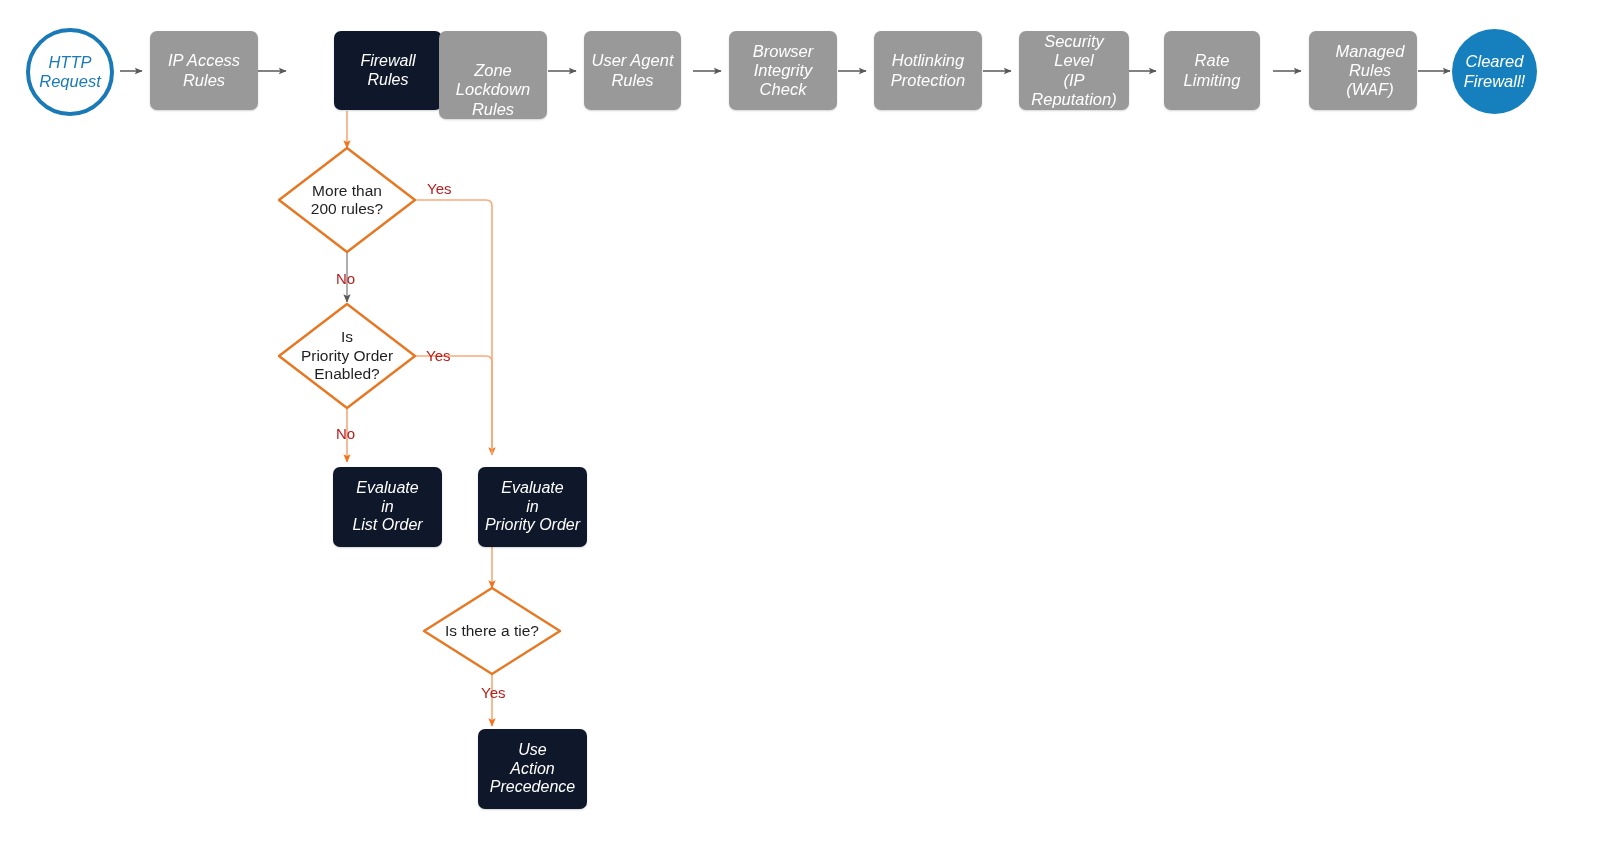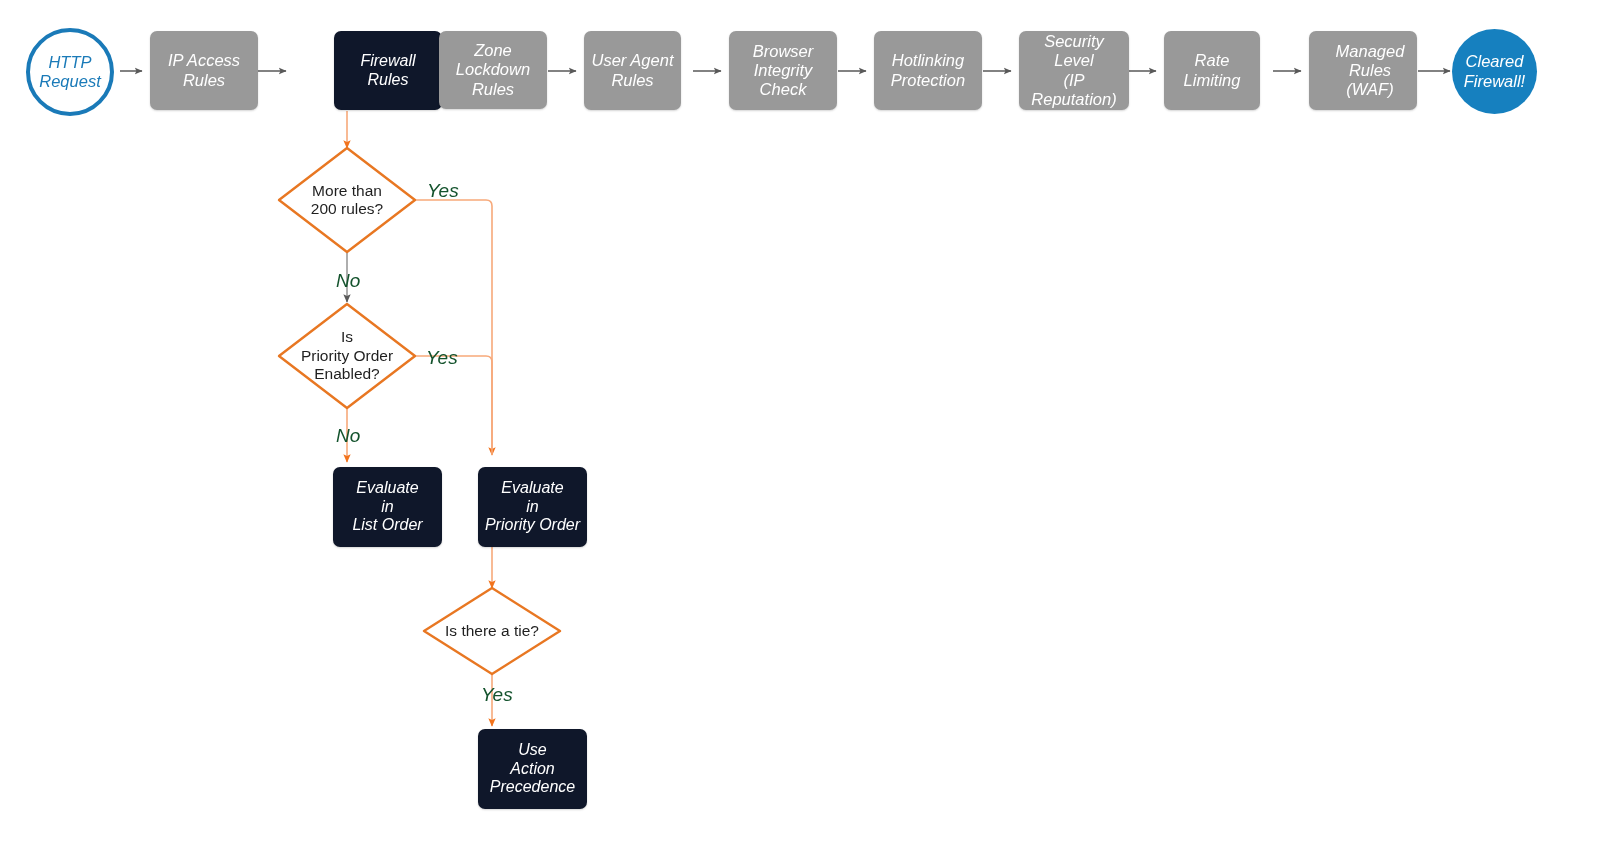--- a/index.html
+++ b/index.html
@@ -89,23 +89,22 @@
     z-index: 2;
     text-align: center;
     color: #1f1f1f;
     font-size: 15.5px;
     line-height: 1.19;
     white-space: pre-line;
   }
   
   .edge-label {
     position: absolute;
-    font-style: italic;
-    font-size: 19px;
-    color: #14532d;
+    font-size: 15px;
+    color: #b91c1c;
     white-space: nowrap;
   }
 </style>
 </head>
 <body>
 
 <div id="canvas">
 
   <svg class="edges" viewBox="0 0 1600 858" xmlns="http://www.w3.org/2000/svg">
     <defs>
@@ -157,21 +156,21 @@
   <div class="node proc gray" style="left:150px; top:31px; width:108px; height:79px;">
     <span class="label">IP Access
 Rules</span>
   </div>
 
   <div class="node proc orange" style="left:294px; top:31px; width:108px; height:79px;">
     <span class="label">Firewall
 Rules</span>
   </div>
 
-  <div class="node proc gray" style="left:439px; top:31px; width:108px; height:78px;">
+  <div class="node proc gray" style="left:439px; top:31px; width:108px; height:88px;align-items:flex-end;">
     <span class="label">Zone
 Lockdown
 Rules</span>
   </div>
 
   <div class="node proc gray" style="left:584px; top:31px; width:97px; height:79px;">
     <span class="label">User Agent
 Rules</span>
   </div>
 

